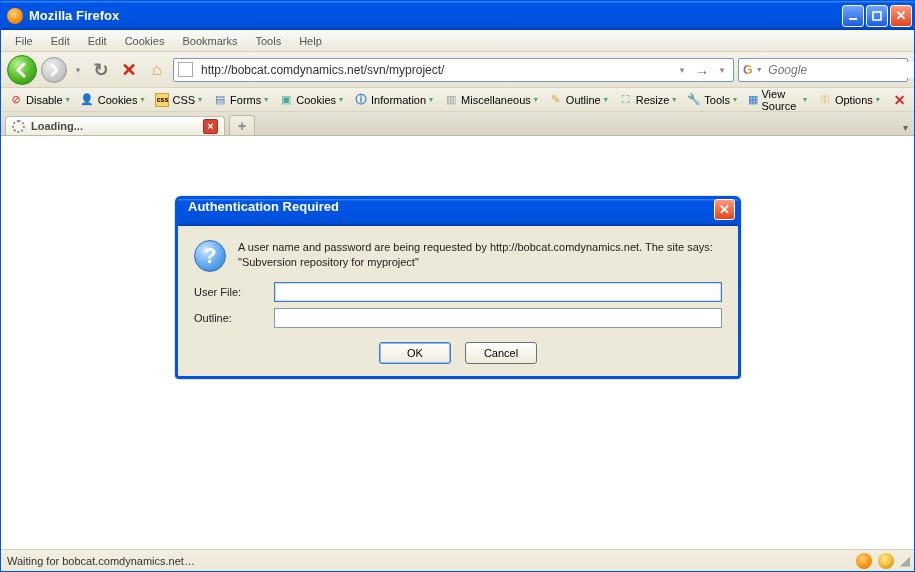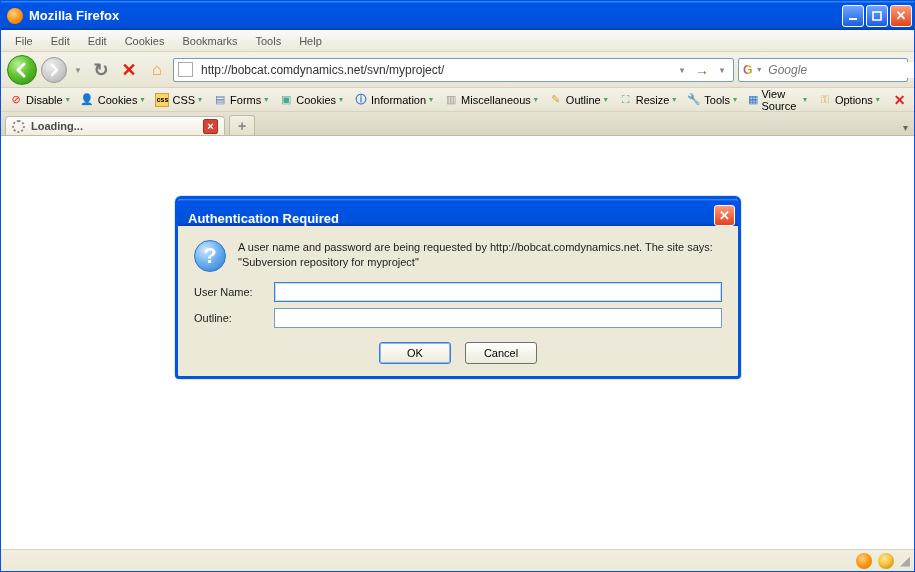--- a/index.html
+++ b/index.html
@@ -223,21 +223,21 @@
     width: 566px;
     background: #ece9d8;
     border: 3px solid #0054e3;
     border-radius: 6px 6px 4px 4px;
     box-shadow: 0 0 0 1px rgba(0,0,0,0.1);
     overflow:hidden;
   }
   .dlg-title {
     height: 27px;
     background: linear-gradient(to bottom, #3c92ff 0%, #0054e3 8%, #0054e3 40%, #0050d8 88%, #003db2 100%);
-    display:flex;align-items:flex-end;
+    display:flex;align-items:flex-start;
     color:#fff; font-weight:bold; font-size:13px;
     padding: 0 3px 0 10px;
   }
   .dlg-close {
     margin-left:auto;
     width:21px; height:21px;
     background: linear-gradient(to bottom, #ff9a7a, #e2431e);
     border:1px solid #fff;
     border-radius:3px;
     color:#fff; display:flex;align-items:center;justify-content:center;
@@ -457,34 +457,35 @@
     <div class="dlg-title">
       <span>Authentication Required</span>
       <span class="dlg-close">✕</span>
     </div>
     <div class="dlg-body">
       <div class="dlg-row1">
         <div class="qicon">?</div>
         <div class="dlg-msg">A user name and password are being requested by http://bobcat.comdynamics.net. The site says: "Subversion repository for myproject"</div>
       </div>
       <div class="dlg-field">
-        <div class="dlg-label">User Name:</div>
+        <div class="dlg-label">User File:</div>
         <input class="dlg-input focus" type="text" value="" style="">
       </div>
       <div class="dlg-field">
         <div class="dlg-label">Outline:</div>
         <input class="dlg-input" type="password" value="" style="">
       </div>
       <div class="dlg-btns">
         <button class="dlg-btn primary">OK</button>
         <button class="dlg-btn">Cancel</button>
       </div>
     </div>
   </div>
 </div>
 
 <div class="statusbar">
+  <span>Waiting for bobcat.comdynamics.net…</span>
   <div class="status-right">
     <span class="ff-icon"></span>
     <span class="fb-icon"></span>
     <span class="grip">◢</span>
   </div>
 </div>
 
 </body></html>

